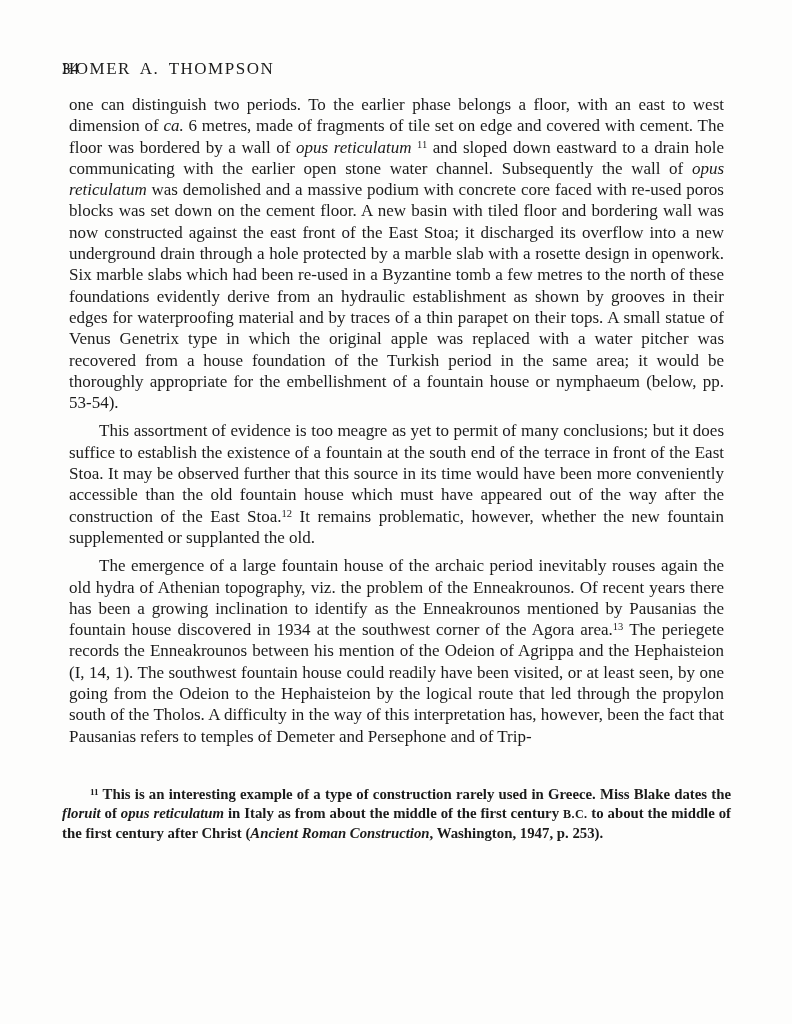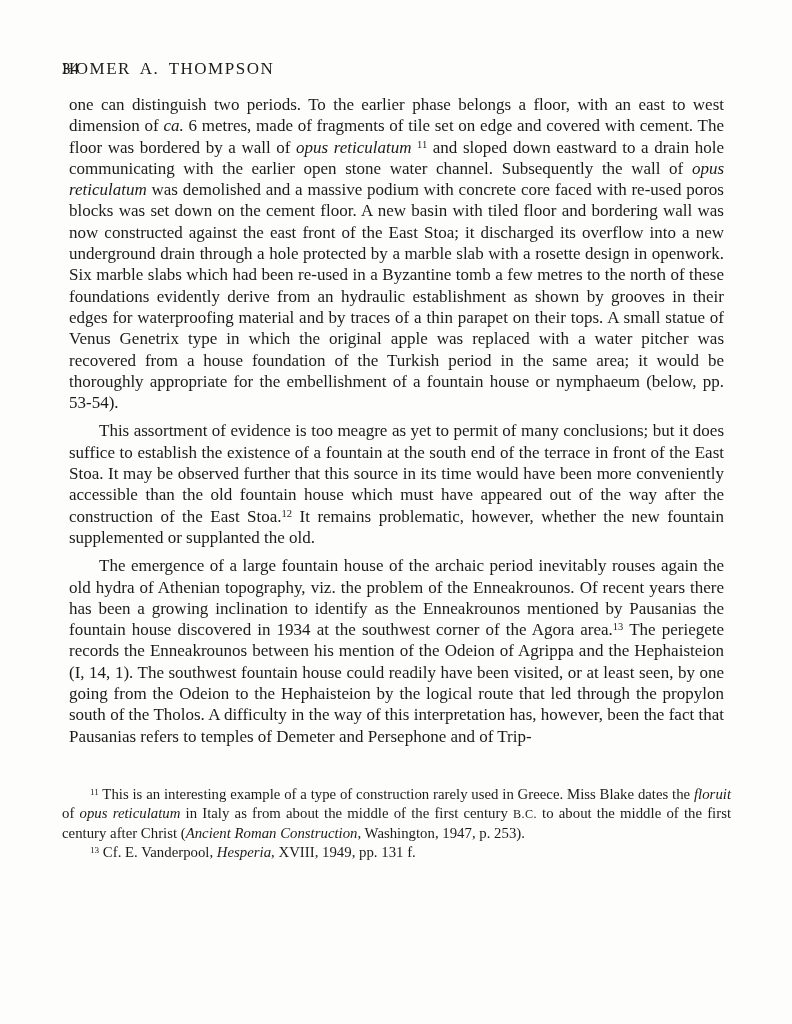--- a/index.html
+++ b/index.html
@@ -56,20 +56,21 @@
     padding: 0;
   }
   .para.indent {
     text-indent: 30px;
   }
   .footnotes {
     margin-top: 38px;
     font-size: 14.8px;
     line-height: 19px;
     text-align: justify;
+    font-weight: bold;
   }
   .footnote {
     margin: 0;
     padding: 0;
     text-indent: 28px;
   }
   sup {
     font-size: 0.62em;
     line-height: 0;
     vertical-align: baseline;
@@ -92,17 +93,16 @@
     </div>
 
     <div class="body-text">
       <p class="para"><span>one can distinguish two periods. To the earlier phase belongs a floor, with an east to west dimension of </span><span class="it">ca.</span><span> 6 metres, made of fragments of tile set on edge and covered with cement. The floor was bordered by a wall of </span><span class="it">opus reticulatum</span><span> </span><sup>11</sup><span> and sloped down eastward to a drain hole communicating with the earlier open stone water channel. Subsequently the wall of </span><span class="it">opus reticulatum</span><span> was demolished and a massive podium with concrete core faced with re-used poros blocks was set down on the cement floor. A new basin with tiled floor and bordering wall was now constructed against the east front of the East Stoa; it discharged its overflow into a new underground drain through a hole protected by a marble slab with a rosette design in openwork. Six marble slabs which had been re-used in a Byzantine tomb a few metres to the north of these foundations evidently derive from an hydraulic establishment as shown by grooves in their edges for waterproofing material and by traces of a thin parapet on their tops. A small statue of Venus Genetrix type in which the original apple was replaced with a water pitcher was recovered from a house foundation of the Turkish period in the same area; it would be thoroughly appropriate for the embellishment of a fountain house or nymphaeum (below, pp. 53-54).</span></p>
       <p class="para indent"><span>This assortment of evidence is too meagre as yet to permit of many conclusions; but it does suffice to establish the existence of a fountain at the south end of the terrace in front of the East Stoa. It may be observed further that this source in its time would have been more conveniently accessible than the old fountain house which must have appeared out of the way after the construction of the East Stoa.</span><sup>12</sup><span> It remains problematic, however, whether the new fountain supplemented or supplanted the old.</span></p>
       <p class="para indent"><span>The emergence of a large fountain house of the archaic period inevitably rouses again the old hydra of Athenian topography, viz. the problem of the Enneakrounos. Of recent years there has been a growing inclination to identify as the Enneakrounos mentioned by Pausanias the fountain house discovered in 1934 at the southwest corner of the Agora area.</span><sup>13</sup><span> The periegete records the Enneakrounos between his mention of the Odeion of Agrippa and the Hephaisteion (I, 14, 1). The southwest fountain house could readily have been visited, or at least seen, by one going from the Odeion to the Hephaisteion by the logical route that led through the propylon south of the Tholos. A difficulty in the way of this interpretation has, however, been the fact that Pausanias refers to temples of Demeter and Persephone and of Trip-</span></p>
     </div>
 
     <div class="footnotes">
       <p class="footnote"><sup>11</sup><span> This is an interesting example of a type of construction rarely used in Greece. Miss Blake dates the </span><span class="it">floruit</span><span> of </span><span class="it">opus reticulatum</span><span> in Italy as from about the middle of the first century </span><span class="sc">B.C.</span><span> to about the middle of the first century after Christ (</span><span class="it">Ancient Roman Construction</span><span>, Washington, 1947, p. 253).</span></p>
-      <p class="footnote"><sup>13</sup><span> Cf. E. Vanderpool, </span><span class="it">Hesperia</span><span>, XVIII, 1949, pp. 131 f.</span></p>
     </div>
 
   </div>
 </div>
 
 </body></html>

